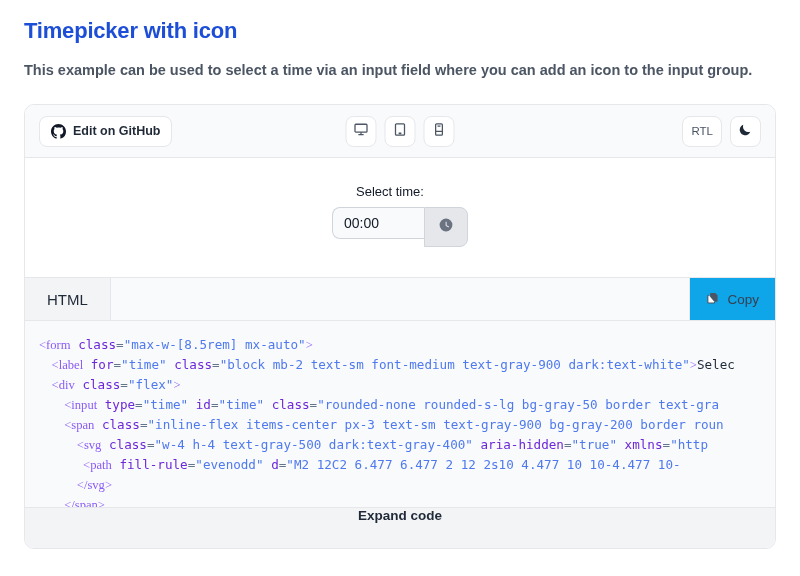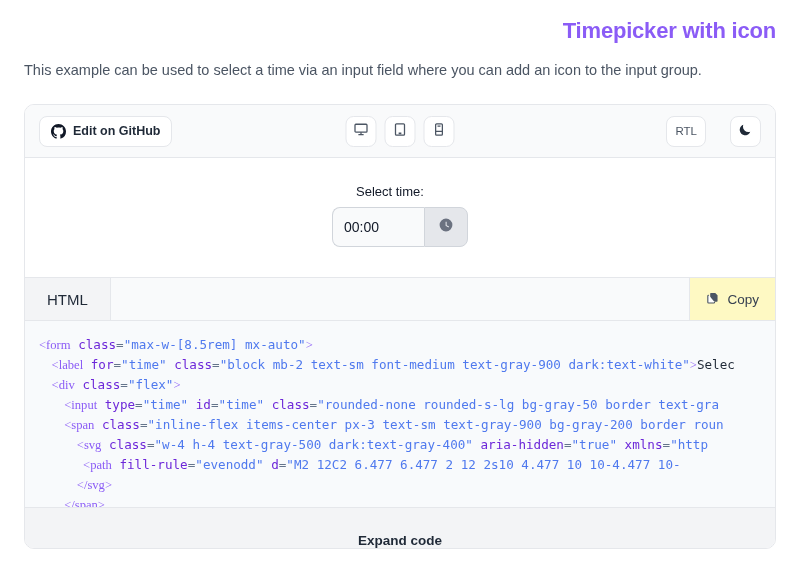--- a/index.html
+++ b/index.html
@@ -15,31 +15,31 @@
     overflow: hidden;
   }
   .page {
     padding: 18px 24px 0 24px;
     box-sizing: border-box;
     width: 800px;
   }
   .page-title {
     font-size: 22px;
     font-weight: bold;
-    color: #8b5cf6;
+    color: #1d4ed8;
     letter-spacing: -0.2px;
     margin: 0 0 16px 0;
     line-height: 1.2;
-    text-align: right;
   }
   .page-desc {
     font-size: 14.5px;
     color: #4b5563;
     margin: 8px 0 22px 0;
     line-height: 1.5;
+    font-weight: bold;
   }
 
   
   .example-card {
     border: 1px solid #e5e7eb;
     border-radius: 10px;
     overflow: hidden;
     background: #ffffff;
   }
 
@@ -86,21 +86,21 @@
     display: flex;
     align-items: center;
     justify-content: center;
     cursor: pointer;
     box-sizing: border-box;
     color: #4b5563;
   }
   .right-group {
     margin-left: auto;
     display: flex;
-    gap: 24px;
+    gap: 8px;
     align-items: center;
   }
   .rtl-btn {
     min-width: 34px;
     height: 31px;
     padding: 0 8px;
     background: #ffffff;
     border: 1px solid #e5e7eb;
     border-radius: 8px;
     display: flex;
@@ -139,21 +139,21 @@
     flex: 1;
     background: #f9fafb;
     border: 1px solid #d1d5db;
     border-right: none;
     border-radius: 8px 0 0 8px;
     font-size: 14px;
     color: #111827;
     padding: 9px 11px;
     font-family: "Liberation Sans", sans-serif;
     box-sizing: border-box;
-    height: 40px;
+    height: 32px;
     outline: none;
     width: 92px;
   }
   .tp-addon {
     width: 44px;
     height: 40px;
     background: #e5e7eb;
     border: 1px solid #d1d5db;
     border-radius: 0 8px 8px 0;
     display: flex;
@@ -186,21 +186,21 @@
     color: #1f2937;
   }
   .tabs-spacer { flex: 1; }
   .copy-btn {
     display: inline-flex;
     align-items: center;
     gap: 7px;
     padding: 0 16px;
     font-size: 13.5px;
     color: #374151;
-    background: #fef9c3;
+    background: #0ea5e9;
     border-left: 1px solid #e5e7eb;
     cursor: pointer;
   }
 
   
   .code-area {
     background: #f8fafc;
     padding: 14px 0 14px 0;
     overflow: hidden;
     height: 186px;
@@ -221,21 +221,21 @@
   .t-str { color: #4f79ee; }
   .t-punc { color: #64748b; }
   .t-text { color: #1f2937; }
 
   
   .expand-bar {
     background: #f3f4f6;
     border-top: 1px solid #e5e7eb;
     height: 40px;
     display: flex;
-    align-items: flex-end;
+    align-items: flex-start;
     justify-content: center;
     font-size: 13.5px;
     font-weight: bold;
     color: #1f2937;
     cursor: pointer;
   }
 </style>
 </head>
 <body>
 

